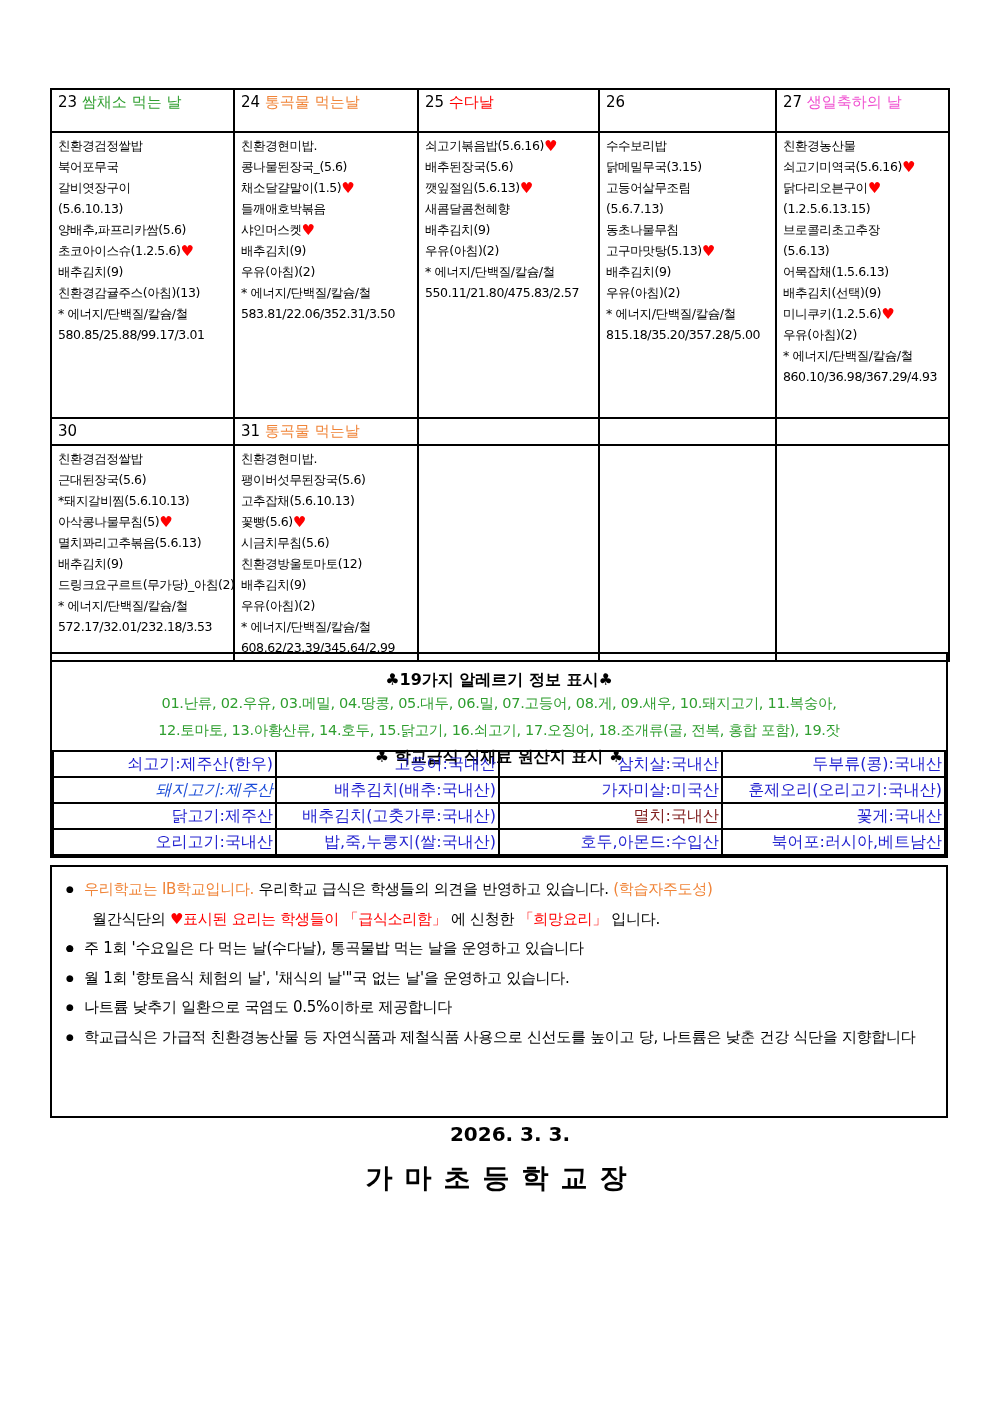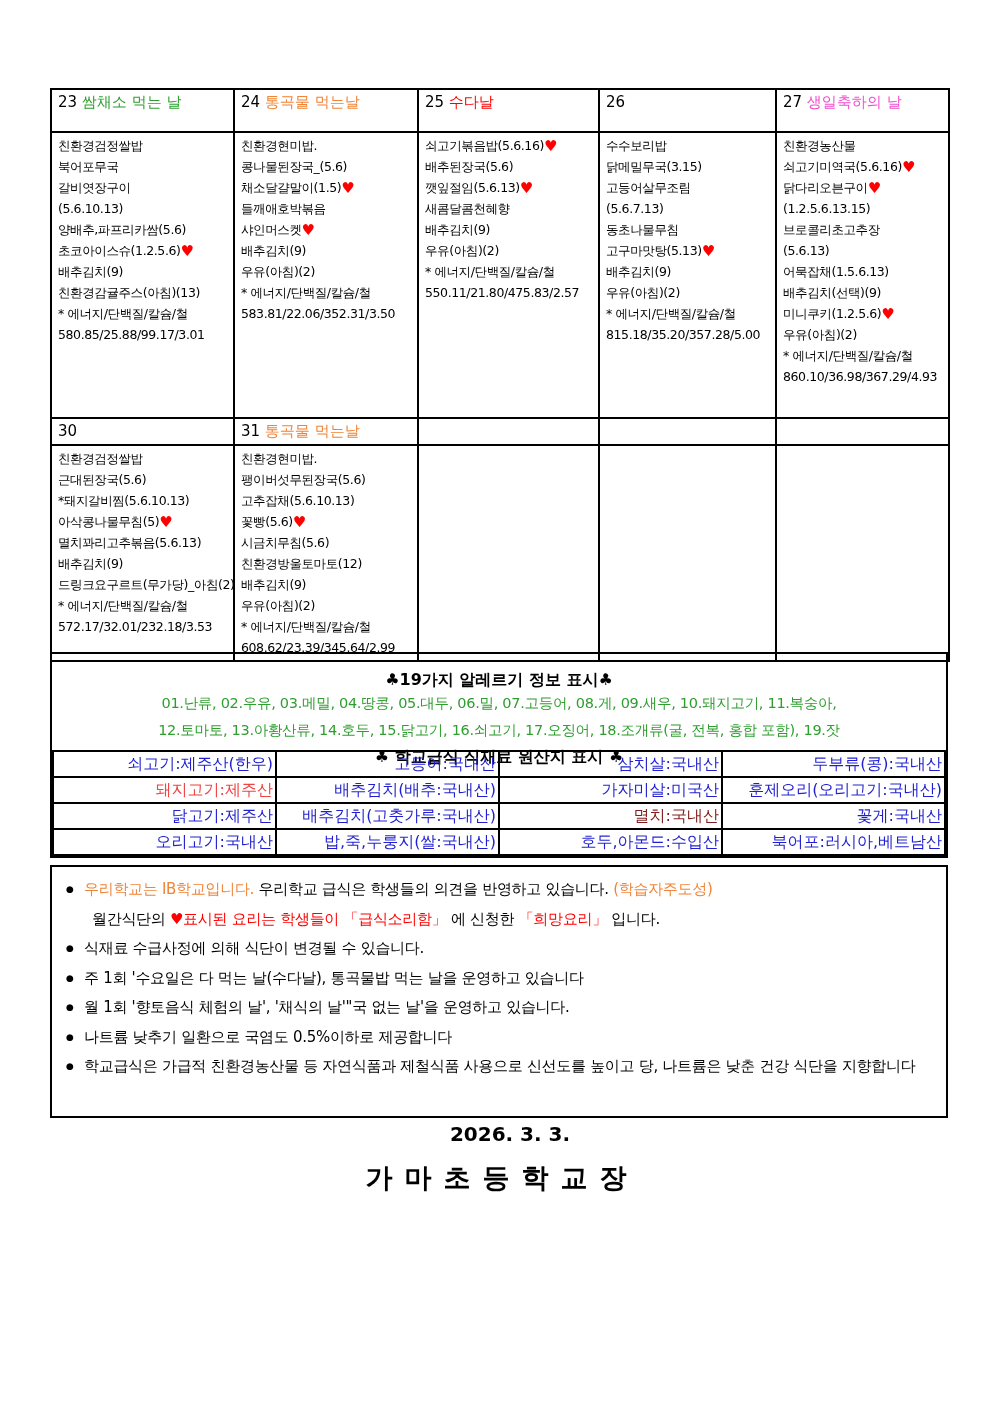--- a/index.html
+++ b/index.html
@@ -169,21 +169,21 @@
     <div class="sec-title origin-title">♣ 학교급식 식재료 원산지 표시 ♣</div>
     <table class="origin-table">
       <tbody>
           <tr>
             <td style="color: rgb(31, 31, 207);">쇠고기:제주산(한우)</td>
             <td style="color: rgb(31, 31, 207);">고등어:국내산</td>
             <td style="color: rgb(31, 31, 207);">삼치살:국내산</td>
             <td style="color: rgb(31, 31, 207); padding-left: 12px;">두부류(콩):국내산</td>
           </tr>
           <tr>
-            <td style="color: #ef4444;">돼지고기:제주산</td>
+            <td style="color: #1d4ed8; font-style: italic;">돼지고기:제주산</td>
             <td style="color: rgb(31, 31, 207);">배추김치(배추:국내산)</td>
             <td style="color: rgb(31, 31, 207);">가자미살:미국산</td>
             <td style="color: rgb(31, 31, 207);">훈제오리(오리고기:국내산)</td>
           </tr>
           <tr>
             <td style="color: rgb(31, 31, 207);">닭고기:제주산</td>
             <td style="color: rgb(31, 31, 207);">배추김치(고춧가루:국내산)</td>
             <td style="color: #7f1d1d;">멸치:국내산</td>
             <td style="color: rgb(31, 31, 207);">꽃게:국내산</td>
           </tr>
@@ -193,21 +193,21 @@
             <td style="color: rgb(31, 31, 207);">호두,아몬드:수입산</td>
             <td style="color: rgb(31, 31, 207);">북어포:러시아,베트남산</td>
           </tr>
         </tbody>
     </table>
   </div>
 
   <div class="notes-box" id="notes-box">
       <div class="note-line"><span class="bullet">●</span><span class="note-seg" style="color: rgb(240, 132, 56);">우리학교는 IB학교입니다.</span><span class="note-seg"> 우리학교 급식은 학생들의 의견을 반영하고 있습니다. </span><span class="note-seg" style="color: rgb(240, 132, 56);">(학습자주도성)</span></div>
       <div class="note-line cont"><span class="note-seg">월간식단의 </span><span class="note-seg" style="color: rgb(255, 0, 0);">♥표시된 요리는 학생들이 「급식소리함」</span><span class="note-seg"> 에 신청한 </span><span class="note-seg" style="color: rgb(255, 0, 0);">「희망요리」</span><span class="note-seg"> 입니다.</span></div>
-      <div class="note-line"><span class="bullet">●</span><span class="note-seg">식재료 수급사정에 의해 식단이 변경될 수 있습니다.</span></div>
+      <div class="note-line"><span class="bullet">●</span></div>
       <div class="note-line"><span class="bullet">●</span><span class="note-seg">주 1회 '수요일은 다 먹는 날(수다날), 통곡물밥 먹는 날을 운영하고 있습니다</span></div>
       <div class="note-line"><span class="bullet">●</span><span class="note-seg">월 1회 '향토음식 체험의 날', '채식의 날'"국 없는 날'을 운영하고 있습니다.</span></div>
       <div class="note-line"><span class="bullet">●</span><span class="note-seg">나트륨 낮추기 일환으로 국염도 0.5%이하로 제공합니다</span></div>
       <div class="note-line"><span class="bullet">●</span><span class="note-seg">학교급식은 가급적 친환경농산물 등 자연식품과 제철식품 사용으로 신선도를 높이고 당, 나트륨은 낮춘 건강 식단을 지향합니다</span></div>
     </div>
 
   <div class="footer-date">2026. 3. 3.</div>
   <div class="signature">가마초등학교장</div>
 
 </div>

